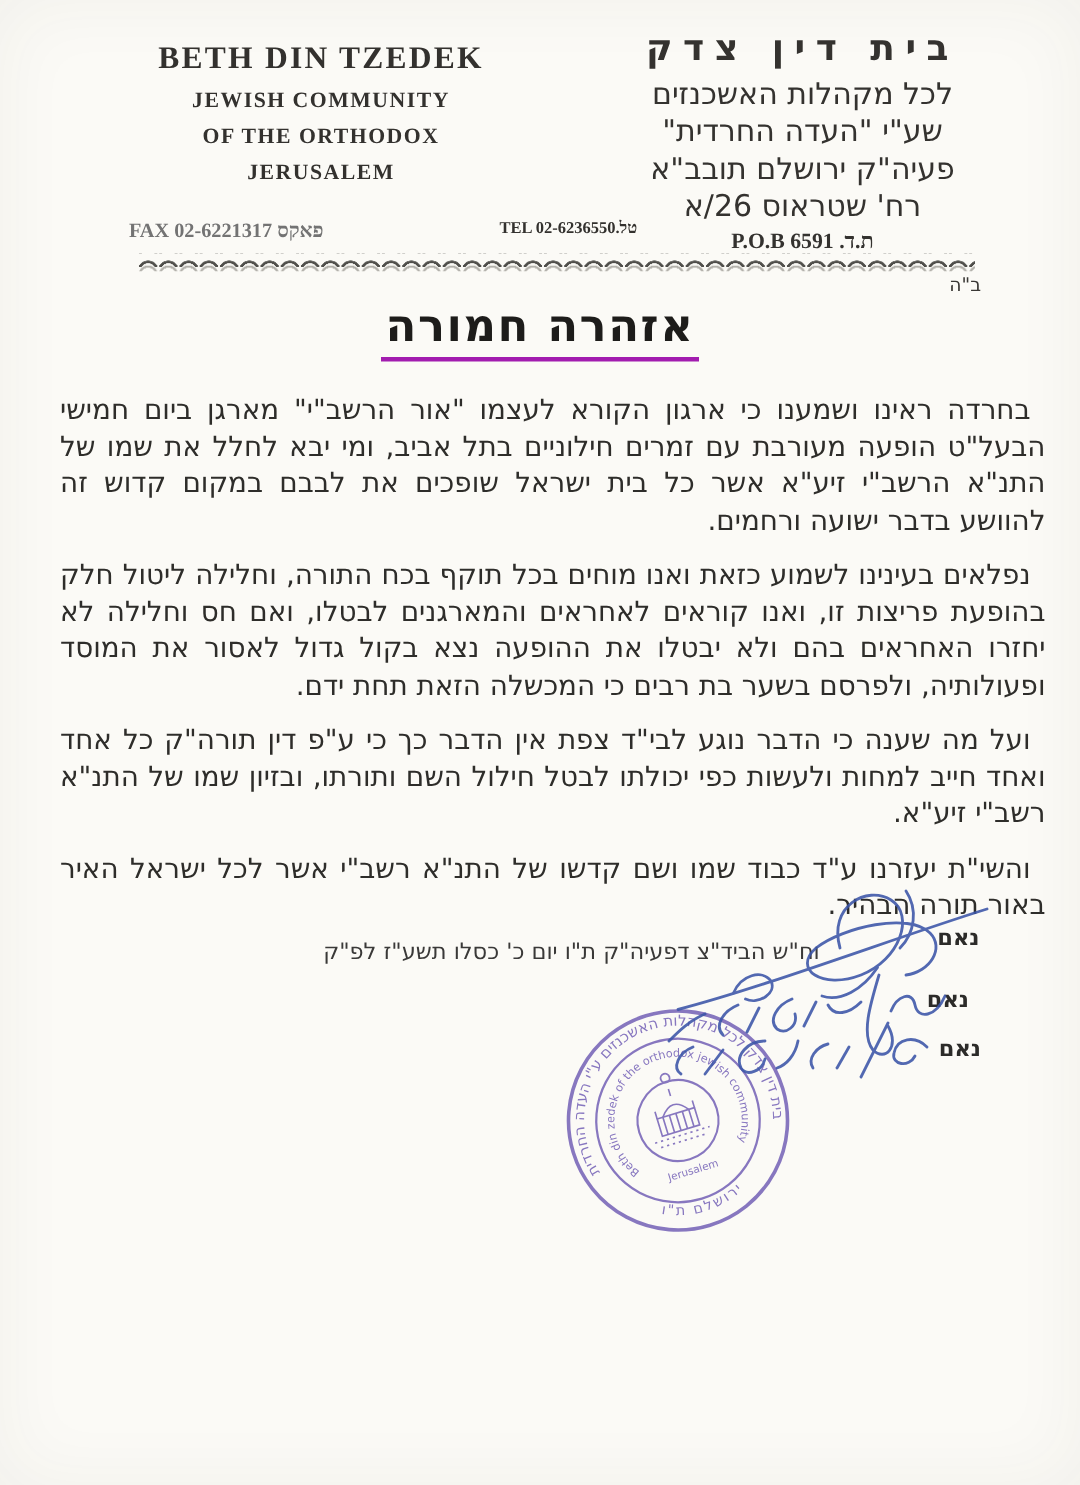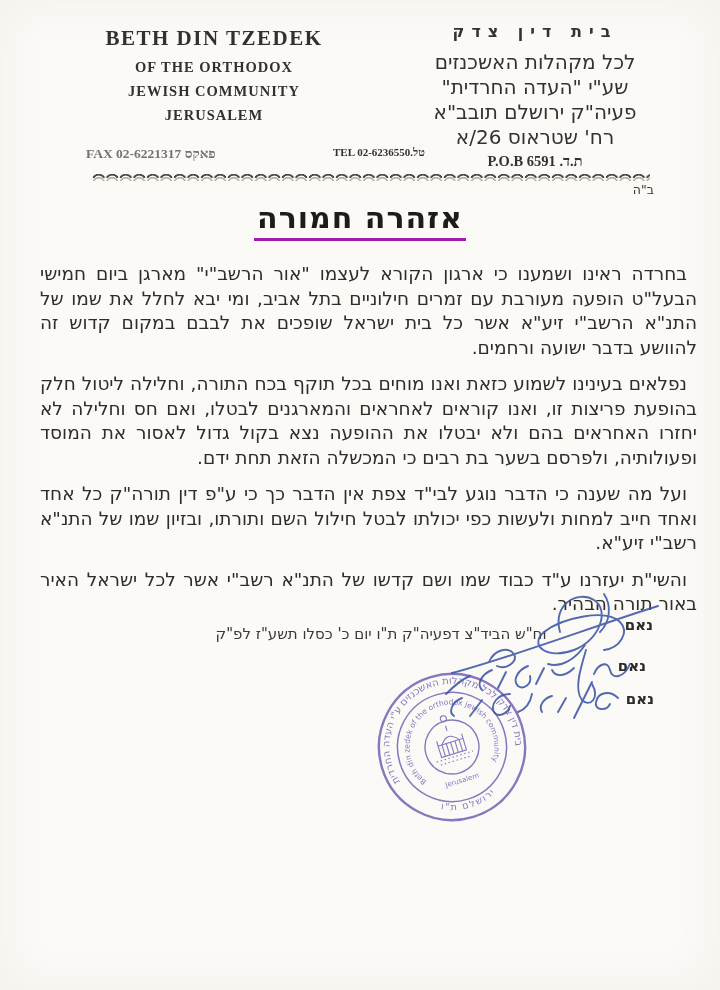--- a/index.html
+++ b/index.html
@@ -22,21 +22,21 @@
   }
   .lh-tel{
     position:absolute;left:333px;top:146px;
     font-family:"Liberation Serif","DejaVu Sans",serif;font-weight:bold;
     font-size:11px;color:#33312e;white-space:nowrap;
   }
   .lh-he{
     position:absolute;left:420px;top:14px;width:230px;direction:rtl;text-align:center;
     color:#34322f;
   }
-  .lh-he .h1{font-size:16px;font-weight:bold;letter-spacing:7px;height:36px;line-height:36px;white-space:nowrap;}
+  .lh-he .h1{font-size:24px;font-weight:bold;letter-spacing:7px;height:36px;line-height:36px;white-space:nowrap;}
   .lh-he .h{font-size:20px;height:25px;line-height:25px;white-space:nowrap;}
   .lh-he .h6{font-size:14.5px;height:22px;line-height:22px;font-family:"Liberation Serif","DejaVu Sans",serif;font-weight:bold;}
   .wavy{
     position:absolute;left:92px;top:169px;width:558px;height:12px;
     background:
       radial-gradient(ellipse 9px 8px at 50% 118%, rgba(0,0,0,0) 50%, #4f4e4a 53% 72%, rgba(0,0,0,0) 75%) repeat-x 0 0 / 13.5px 9px,
       radial-gradient(ellipse 9px 8px at 50% 118%, rgba(0,0,0,0) 50%, #b3b1ab 53% 68%, rgba(0,0,0,0) 72%) repeat-x 0 3px / 13.5px 9px;
   }
   .bsd{position:absolute;right:66px;top:182px;font-size:12.5px;color:#3a3835;direction:rtl;}
   
@@ -62,22 +62,22 @@
   .ink-overlay{position:absolute;left:0;top:0;pointer-events:none;}
   .stamp-text{font-family:"DejaVu Sans",sans-serif;fill:#7b69ba;stroke:none;}
 </style>
 </head>
 <body>
 
 <div class="page">
 
   <div class="lh-en">
     <div class="l1">BETH DIN TZEDEK</div>
+    <div class="l">JEWISH COMMUNITY</div>
     <div class="l">OF THE ORTHODOX</div>
-    <div class="l">JEWISH COMMUNITY</div>
     <div class="l">JERUSALEM</div>
   </div>
   <div class="lh-fax">FAX 02-6221317 פאקס</div>
   <div class="lh-tel">TEL 02-6236550.טל</div>
 
   <div class="lh-he">
     <div class="h1">בית דין צדק</div>
     <div class="h">לכל מקהלות האשכנזים</div>
     <div class="h">שע"י "העדה החרדית"</div>
     <div class="h">פעיה"ק ירושלם תובב"א</div>

